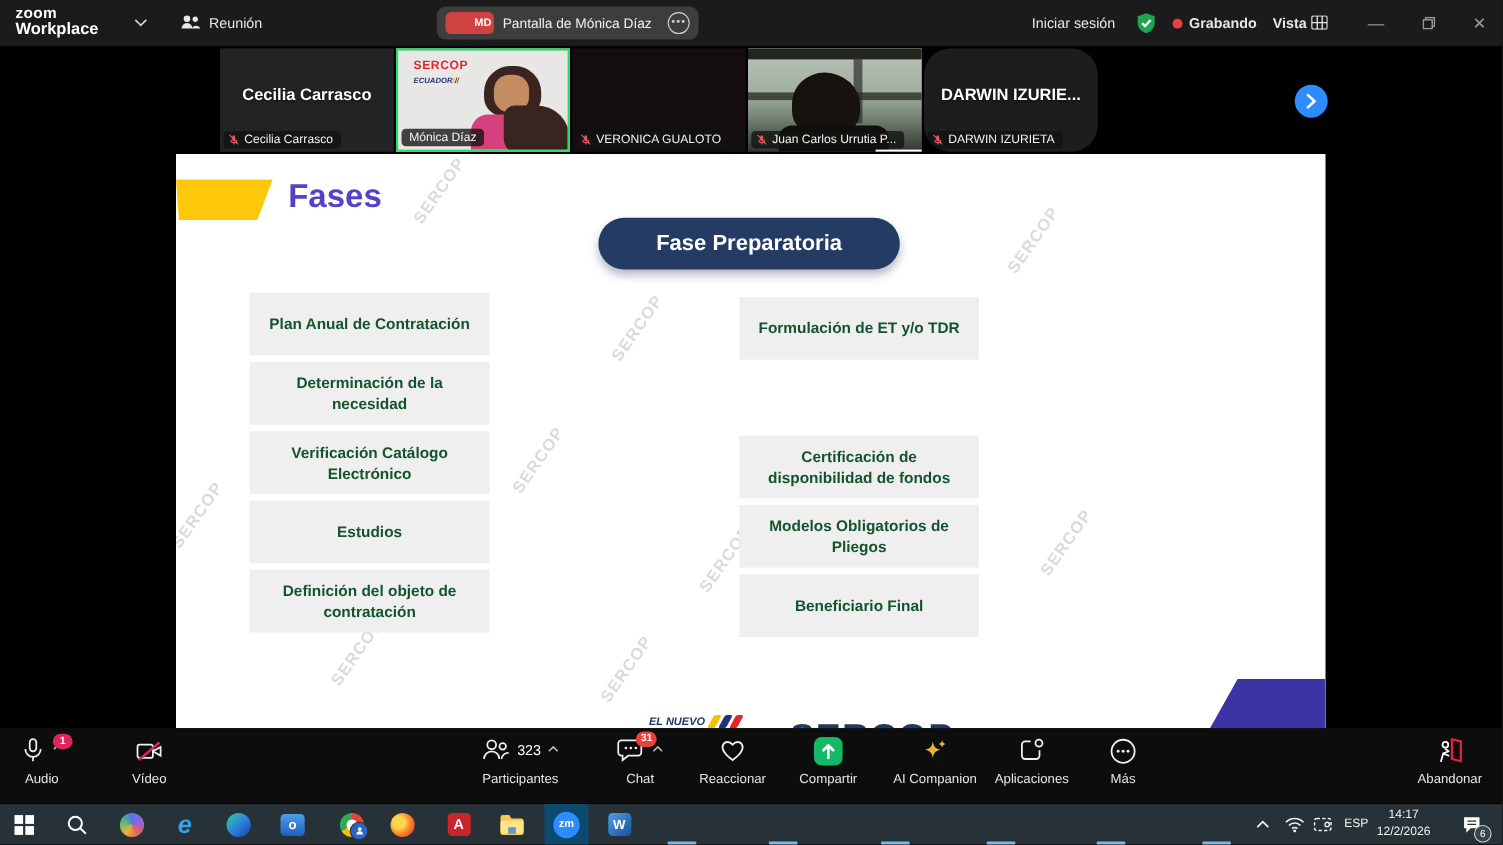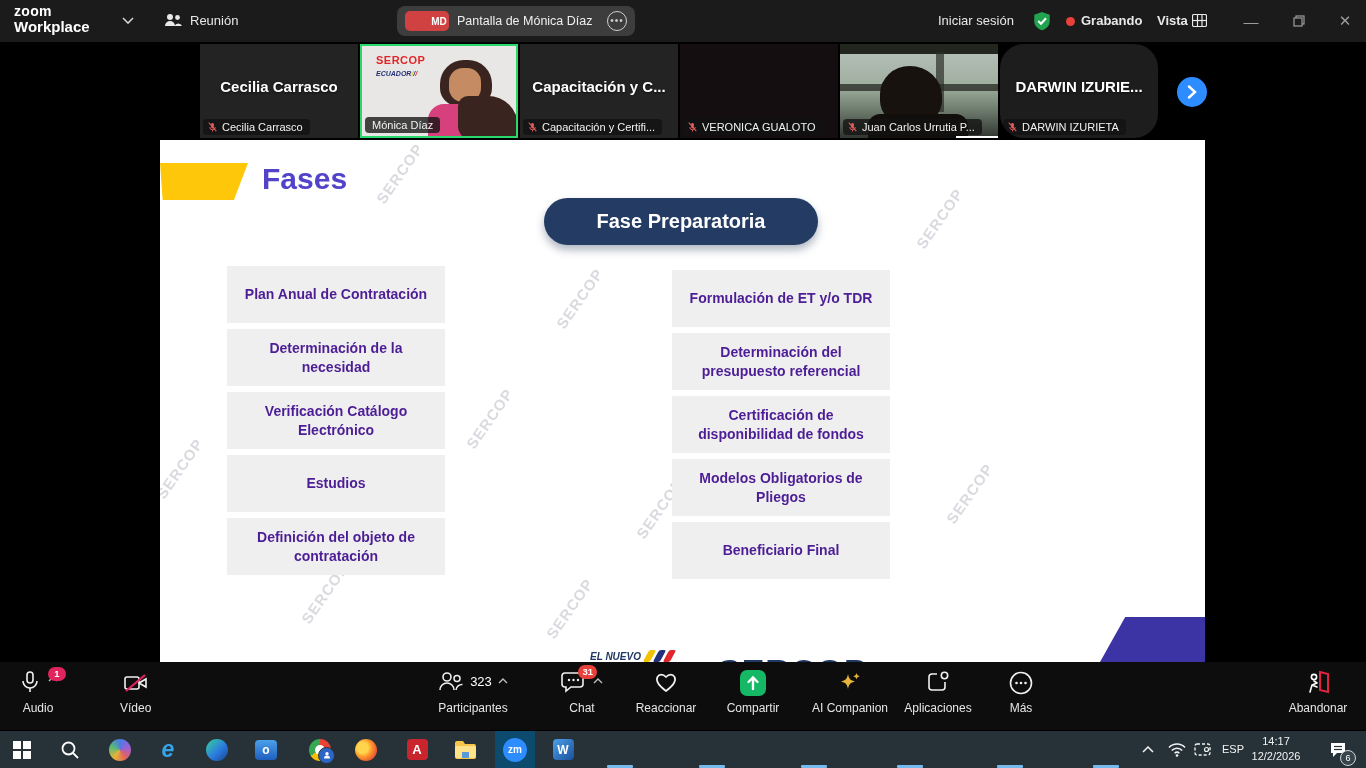--- a/index.html
+++ b/index.html
@@ -34,21 +34,21 @@
   #slide{position:absolute;left:160px;top:140px;width:1045px;height:522px;background:#fff;overflow:hidden;}
   .wm{position:absolute;font-weight:700;font-size:15px;letter-spacing:1px;color:#a7a7b4;opacity:.42;
       transform:rotate(-55deg);transform-origin:center;}
   #yellow-shape{position:absolute;left:0;top:23px;width:88px;height:37px;background:#ffc709;
       clip-path:polygon(0 0,100% 0,84% 100%,3% 100%);}
   #slide-title{position:absolute;left:102px;top:22px;font-size:30px;font-weight:800;color:#5243c9;}
   #phase-pill{position:absolute;left:384px;top:58px;width:274px;height:47px;background:#243c64;border-radius:26px;
       display:flex;align-items:center;justify-content:center;color:#fff;font-size:20px;font-weight:700;
       box-shadow:0 5px 9px rgba(30,45,80,.35);}
   .pbox{position:absolute;width:218px;background:#efefef;display:flex;align-items:center;justify-content:center;
-      text-align:center;color:#4c1d95;font-weight:700;font-size:14px;line-height:1.3;padding:4px 10px;box-sizing:border-box;}
+      text-align:center;color:#14532d;font-weight:700;font-size:14px;line-height:1.3;padding:4px 10px;box-sizing:border-box;}
   #footer-logo{position:absolute;left:430px;top:510px;width:300px;height:12px;overflow:hidden;text-align:right;}
   #footer-logo .elnuevo{position:absolute;left:0;top:1px;font-size:10px;font-weight:700;font-style:italic;color:#203864;}
   .flagbar{position:absolute;top:0;width:7px;height:12px;transform:skewX(-28deg);border-radius:2px;}
   #footer-big{position:absolute;left:128px;top:2px;font-size:34px;font-weight:800;color:#203864;letter-spacing:1px;}
   #indigo-shape{position:absolute;left:940px;top:477px;width:105px;height:45px;background:#3c34a4;
       clip-path:polygon(24% 0,100% 0,100% 100%,0 100%);}
   
   #toolbar{position:absolute;left:0;top:662px;width:1366px;height:68px;background:#0d0d0d;}
   .toolbtn{position:absolute;top:8px;display:flex;flex-direction:column;align-items:center;gap:5px;color:#e6e6e6;}
   .toolbtn .lbl{font-size:12px;white-space:nowrap;}
@@ -140,32 +140,20 @@
       </div>
       <div class="abs" style="left:78px;top:14px;width:52px;height:46px;background:#3a2420;border-radius:24px 24px 18px 18px;"></div>
       <div class="abs" style="left:87px;top:22px;width:32px;height:34px;background:#c58c63;border-radius:14px;"></div>
       <div class="abs" style="left:66px;top:58px;width:86px;height:36px;background:#d6407c;border-radius:16px 16px 0 0;"></div>
       <div class="abs" style="left:96px;top:50px;width:60px;height:44px;background:#3a2420;border-radius:10px 30px 0 14px;"></div>
       <div class="nametag nomic">
         <span>Mónica Díaz</span>
       </div>
     </div>
 
-    <div class="tile">
-      <div class="center-name">Capacitación y C...</div>
-      <div class="nametag">
-        <svg class="micoff" width="11" height="12" viewBox="0 0 16 16">
-          <rect x="6" y="2" width="4" height="8" rx="2" fill="#e05b5b"></rect>
-          <path d="M4 8 a4 4 0 0 0 8 0" stroke="#e05b5b" fill="none" stroke-width="1.4"></path>
-          <line x1="8" y1="12" x2="8" y2="14.5" stroke="#e05b5b" stroke-width="1.4"></line>
-          <line x1="2.5" y1="1.5" x2="13.5" y2="14" stroke="#e05b5b" stroke-width="1.6"></line>
-        </svg>
-        <span>Capacitación y Certifi...</span>
-      </div>
-    </div>
 
     <div class="tile" style="background:#150e10;">
       <div class="nametag">
         <svg class="micoff" width="11" height="12" viewBox="0 0 16 16">
           <rect x="6" y="2" width="4" height="8" rx="2" fill="#e05b5b"></rect>
           <path d="M4 8 a4 4 0 0 0 8 0" stroke="#e05b5b" fill="none" stroke-width="1.4"></path>
           <line x1="8" y1="12" x2="8" y2="14.5" stroke="#e05b5b" stroke-width="1.4"></line>
           <line x1="2.5" y1="1.5" x2="13.5" y2="14" stroke="#e05b5b" stroke-width="1.6"></line>
         </svg>
         <span>VERONICA GUALOTO</span>
@@ -225,21 +213,20 @@
     <div id="slide-title">Fases</div>
     <div id="phase-pill">Fase Preparatoria</div>
 
     <div class="pbox" style="left:67px;top:126px;height:57px;">Plan Anual de Contratación</div>
     <div class="pbox" style="left:67px;top:189px;height:57px;">Determinación de la necesidad</div>
     <div class="pbox" style="left:67px;top:252px;height:57px;">Verificación Catálogo Electrónico</div>
     <div class="pbox" style="left:67px;top:315px;height:57px;">Estudios</div>
     <div class="pbox" style="left:67px;top:378px;height:57px;">Definición del objeto de contratación</div>
 
     <div class="pbox" style="left:512px;top:130px;height:57px;">Formulación de ET y/o TDR</div>
-    <div class="pbox" style="left:512px;top:193px;height:57px;">Determinación del presupuesto referencial</div>
     <div class="pbox" style="left:512px;top:256px;height:57px;">Certificación de disponibilidad de fondos</div>
     <div class="pbox" style="left:512px;top:319px;height:57px;">Modelos Obligatorios de Pliegos</div>
     <div class="pbox" style="left:512px;top:382px;height:57px;">Beneficiario Final</div>
 
     <div id="footer-logo">
       <div class="elnuevo">EL NUEVO</div>
       <div class="flagbar" style="left:56px;background:#f2c200;"></div>
       <div class="flagbar" style="left:66px;background:#22307a;"></div>
       <div class="flagbar" style="left:76px;background:#e0262b;"></div>
       <div id="footer-big">SERCOP</div>

